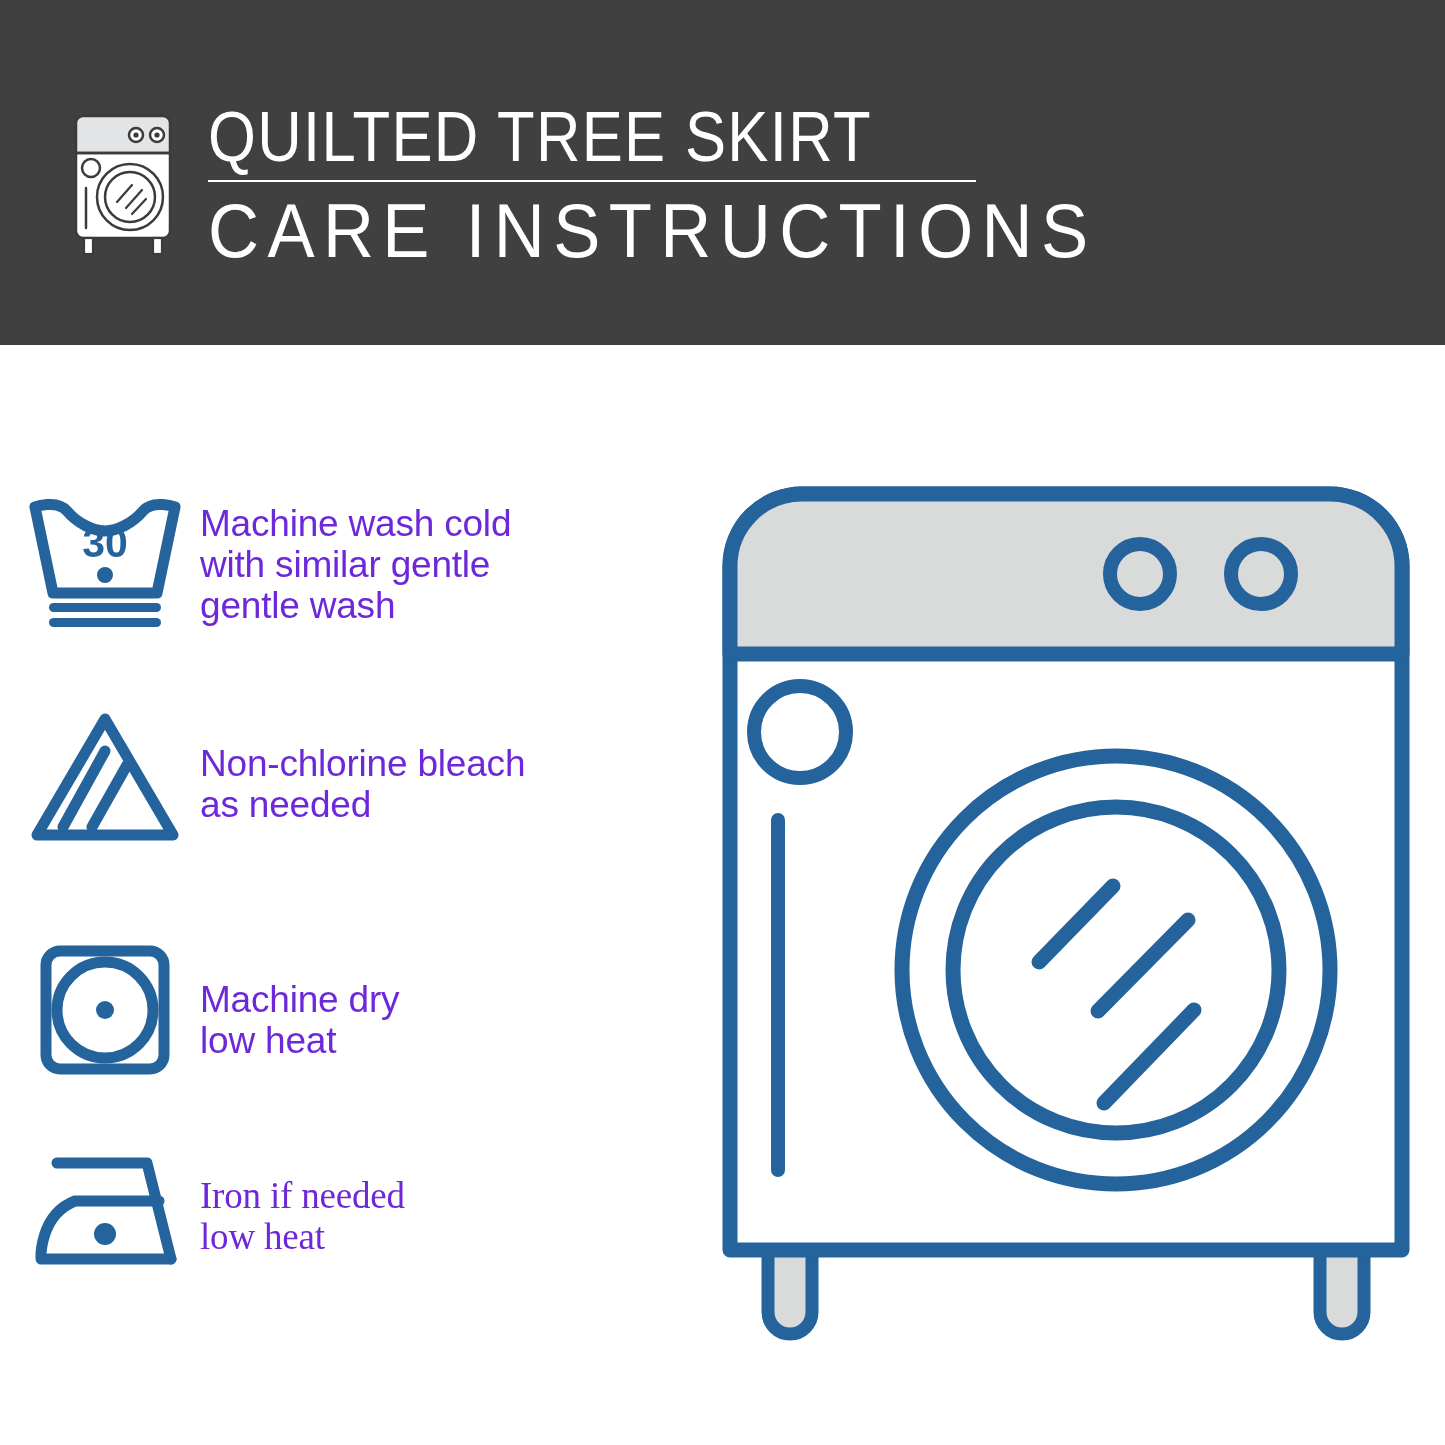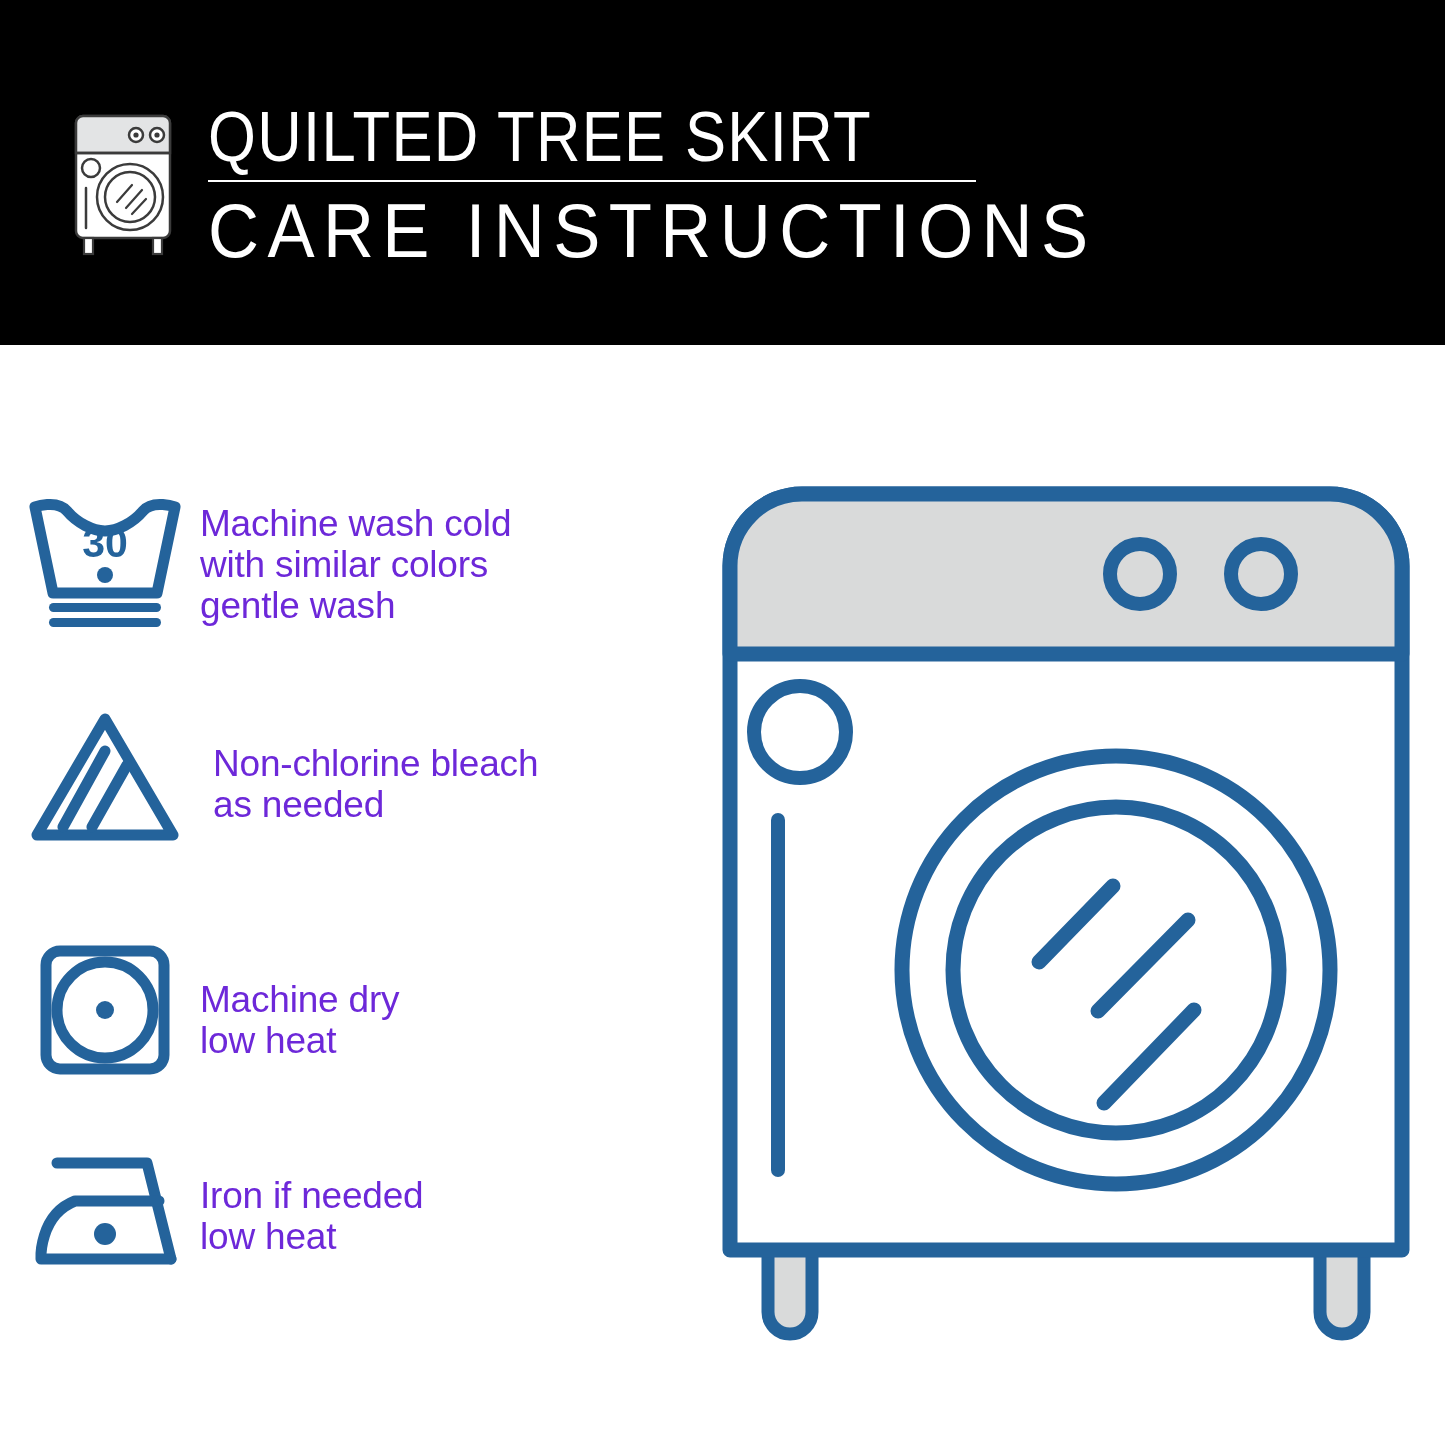--- a/index.html
+++ b/index.html
@@ -15,21 +15,21 @@
     position: relative;
   }
 
   
   #header-band {
     position: absolute;
     left: 0;
     top: 0;
     width: 1445px;
     height: 345px;
-    background: #000000;
+    background: #404040;
   }
 
   #header-logo {
     position: absolute;
     left: 62px;
     top: 104px;
     width: 122px;
     height: 152px;
   }
 
@@ -110,23 +110,23 @@
   }
 
   .care-text .ln { display: block; white-space: nowrap; }
 
   #row-wash   { top: 140px; }
   #row-bleach { top: 360px; }
   #row-dry    { top: 592px; }
   #row-iron   { top: 800px; }
 
   #row-wash .care-text   { padding-top: 18px; }
-  #row-bleach .care-text { padding-top: 38px; margin-left: 13px; }
+  #row-bleach .care-text { padding-top: 38px; }
   #row-dry .care-text    { padding-top: 42px; }
-  #row-iron .care-text   { padding-top: 30px; }
+  #row-iron .care-text   { padding-top: 30px; font-family: Liberation Serif, serif; }
 
   
   #washer-illustration {
     position: absolute;
     left: 716px;
     top: 470px;
     width: 700px;
     height: 900px;
   }
 
@@ -186,21 +186,21 @@
         <text x="86" y="72" text-anchor="middle" font-family="Liberation Sans, sans-serif" font-size="41" font-weight="bold" fill="#24639b">30</text>
 
         <circle cx="86" cy="90" r="8" fill="#24639b"></circle>
 
         <rect x="30" y="118" width="112" height="9" rx="4.5" fill="#24639b"></rect>
         <rect x="30" y="133" width="112" height="9" rx="4.5" fill="#24639b"></rect>
       </svg>
     </div>
     <div class="care-text">
       <span class="ln">Machine wash cold</span>
-      <span class="ln">with similar colors</span>
+      <span class="ln">with similar gentle</span>
       <span class="ln">gentle wash</span>
     </div>
   </div>
 
   <div class="care-row" id="row-bleach">
     <div class="care-icon">
       <svg width="172" height="146" viewBox="0 0 172 146" xmlns="http://www.w3.org/2000/svg">
 
         <path d="M86 14 L154 130 L18 130 Z" fill="none" stroke="#24639b" stroke-width="11" stroke-linejoin="round"></path>
 

